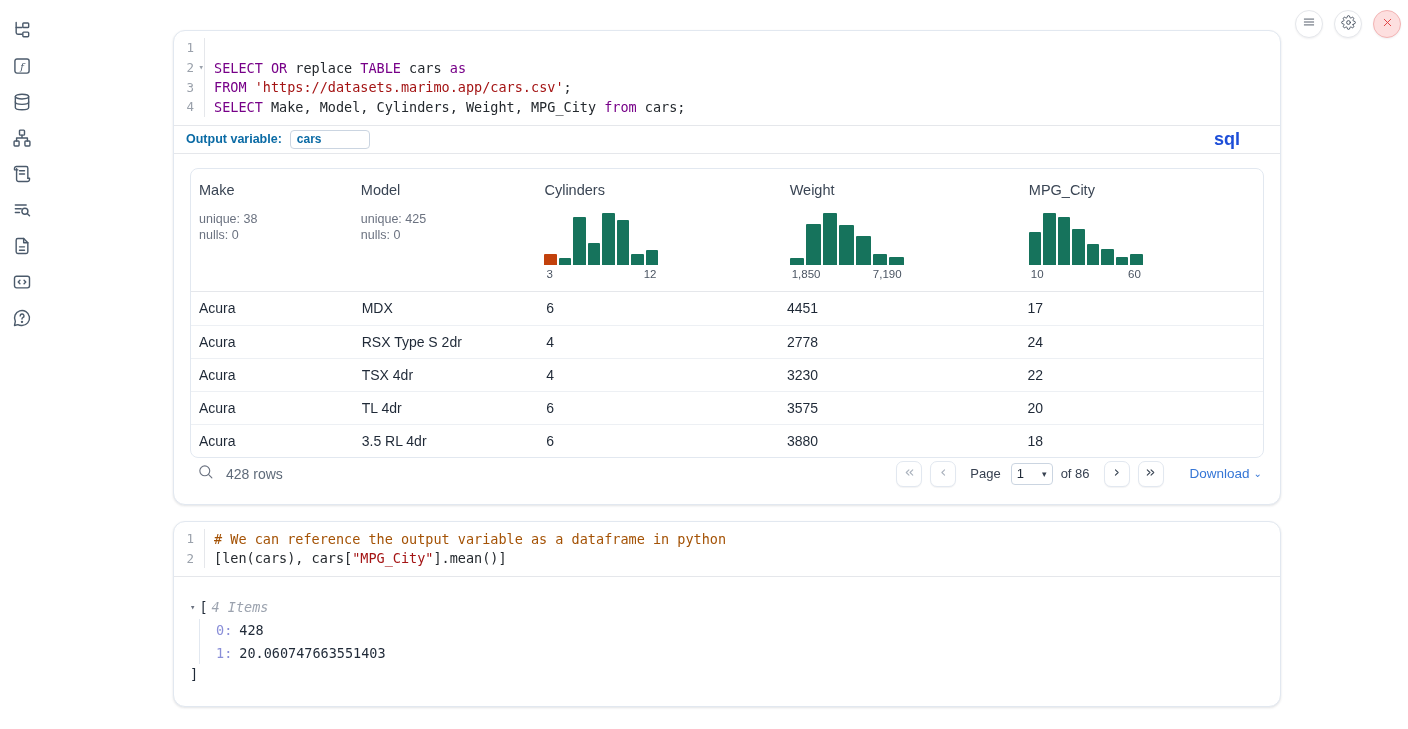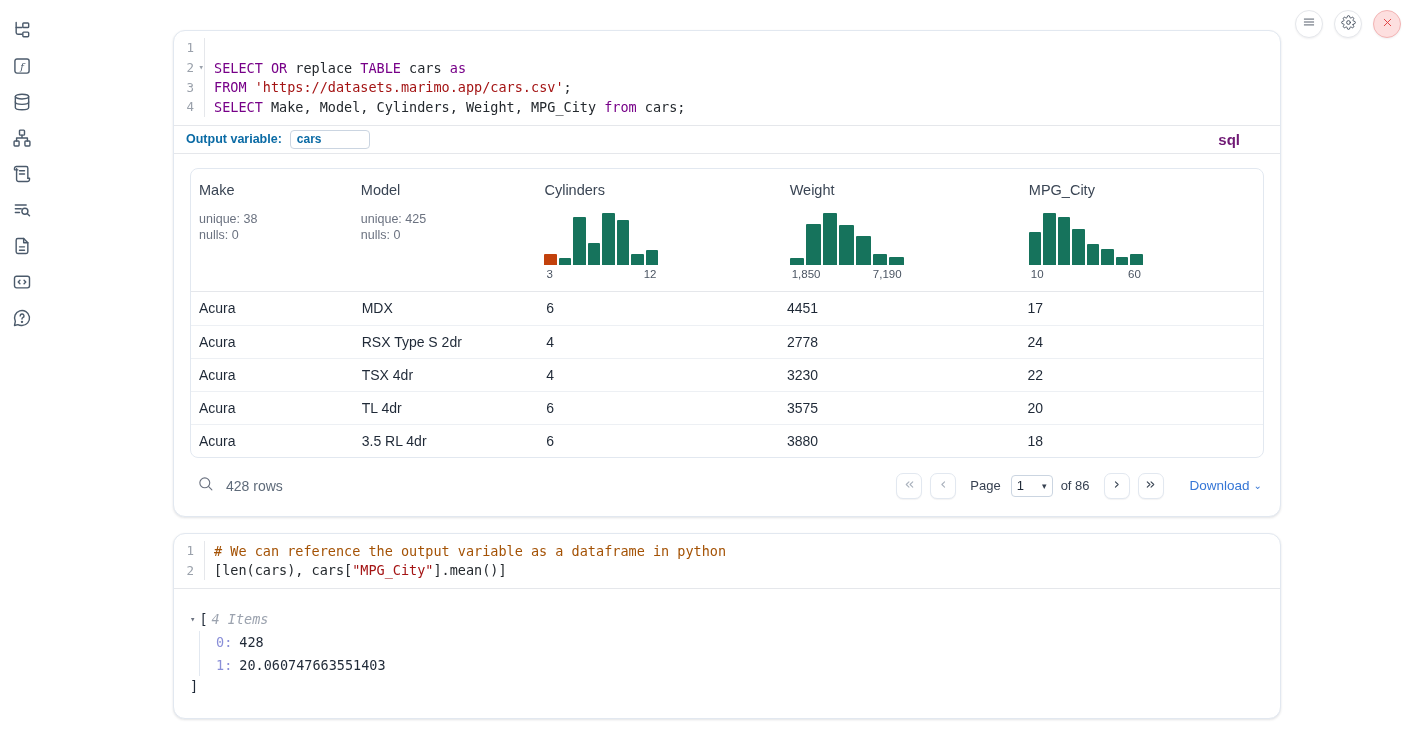--- a/index.html
+++ b/index.html
@@ -39,39 +39,39 @@
   .tok-string  { color:#a41414;margin-top:28px; }
   .tok-plain   { color:#24292e; }
 
   
   .outvar-row { display:flex; align-items:center; gap:8px; border-top:1px solid #e5e7eb; border-bottom:1px solid #e5e7eb;
                 padding:5px 12px 5px 12px; height:29px; }
   .outvar-label { font-size:12.5px; font-weight:bold; color:#0b6ba5; }
   .outvar-input { width:80px; height:19px; border:1px solid #cbd5e1; border-radius:4px; font-size:12px; font-weight:bold;
                   color:#0b6ba5; padding:0 6px; font-family:"Liberation Sans", sans-serif; outline:none; }
   .flex-spacer { flex:1; }
-  .lang-badge { font-size:15px; font-weight:bold; color:#701a75; padding-right:28px; cursor:pointer; }
+  .lang-badge { font-size:18px; font-weight:bold; color:#1d4ed8; padding-right:28px; cursor:pointer; }
 
   
   .output-section { padding:14px 16px 14px 16px; }
   .data-table { border:1px solid #e2e8f0; border-radius:8px; overflow:hidden; }
   .dt-header { display:flex; border-bottom:1px solid #e5e7eb; height:123px; }
   .dt-hcol { padding:13px 8px 0 8px; cursor:pointer; }
   .dt-hname { font-size:14.5px; color:#3a4554; font-weight:500; }
   .dt-stats { margin-top:13px; font-size:12.5px; color:#6b7280; line-height:16.5px; }
   .hist-wrap { margin-top:15px; width:114px; }
   .hist { height:52px; display:flex; align-items:flex-end; gap:2px; }
   .hist-bar { flex:1; border-radius:1px 1px 0 0; }
   .hist-axis { display:flex; justify-content:space-between; margin-top:3px; font-size:11.5px; color:#4b5563; padding:0 2px; }
   .dt-row { display:flex; height:33px; align-items:center; border-top:1px solid #edf0f4; cursor:pointer; }
   .dt-row:first-child { border-top:none; }
   .dt-cell { font-size:14px; color:#1f2937; padding:0 8px; white-space:nowrap; overflow:hidden; }
 
   
-  .table-footer { display:flex; align-items:center; margin-top:12px; height:32px; padding:0 2px; }
+  .table-footer { display:flex; align-items:center; margin-top:0; height:32px; padding:0 2px; }
   .search-btn { width:26px; height:26px; display:flex; align-items:center; justify-content:center; cursor:pointer; }
   .search-btn svg { stroke:#6b7280; fill:none; stroke-width:1.6; stroke-linecap:round; }
   .rowcount { font-size:14px; color:#5f6b7a; margin-left:8px; }
   .pager { display:flex; align-items:center; gap:8px; }
   .pg-btn { width:26px; height:26px; background:#fff; border:1px solid #e2e8f0; border-radius:7px;
             box-shadow:0 1px 1px rgba(15,23,42,.05); display:flex; align-items:center; justify-content:center; cursor:pointer; }
   .pg-btn svg { fill:none; stroke-width:2; stroke-linecap:round; stroke-linejoin:round; }
   .pg-btn.disabled svg { stroke:#aab2bd; }
   .pg-btn.active svg { stroke:#3a4554; }
   .pg-label { font-size:13px; color:#374151; margin:0 2px 0 6px; }

